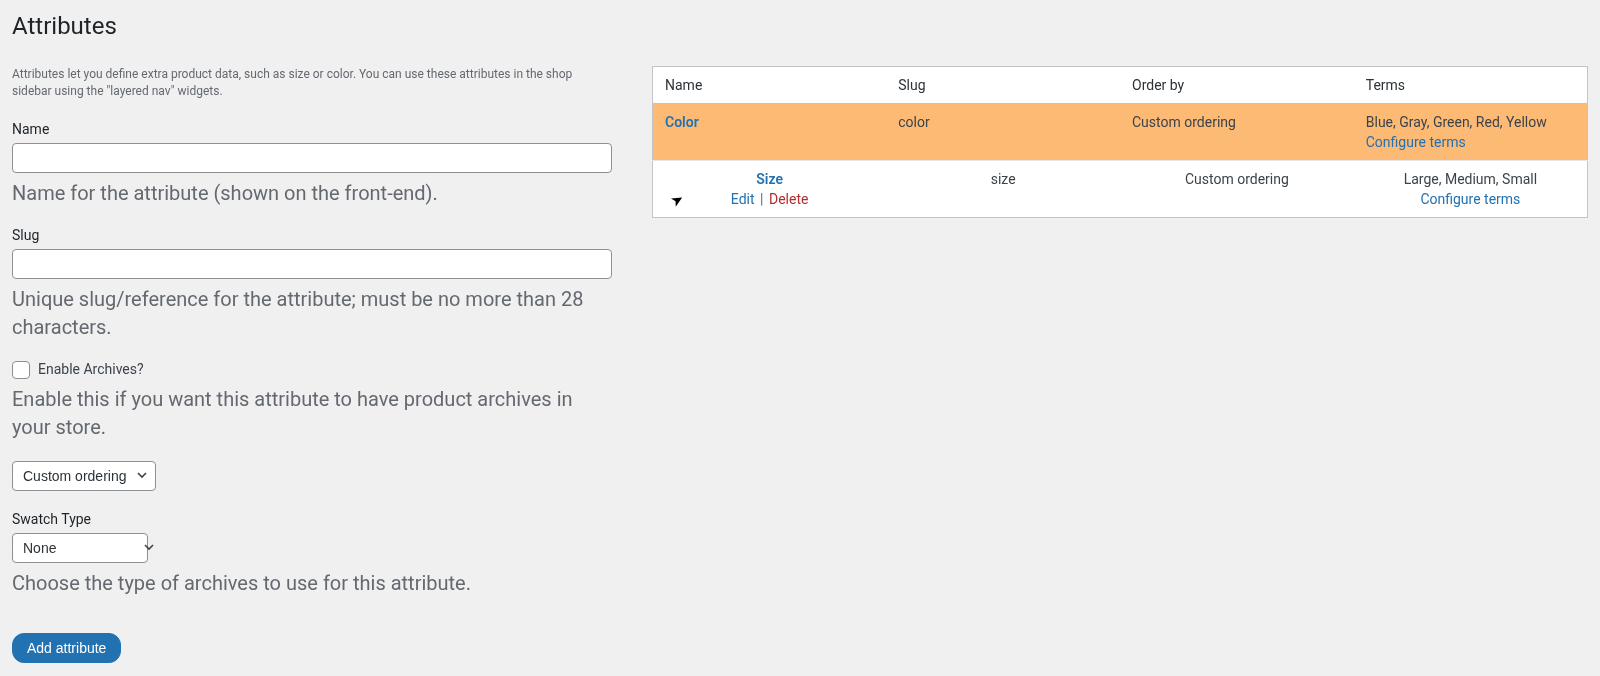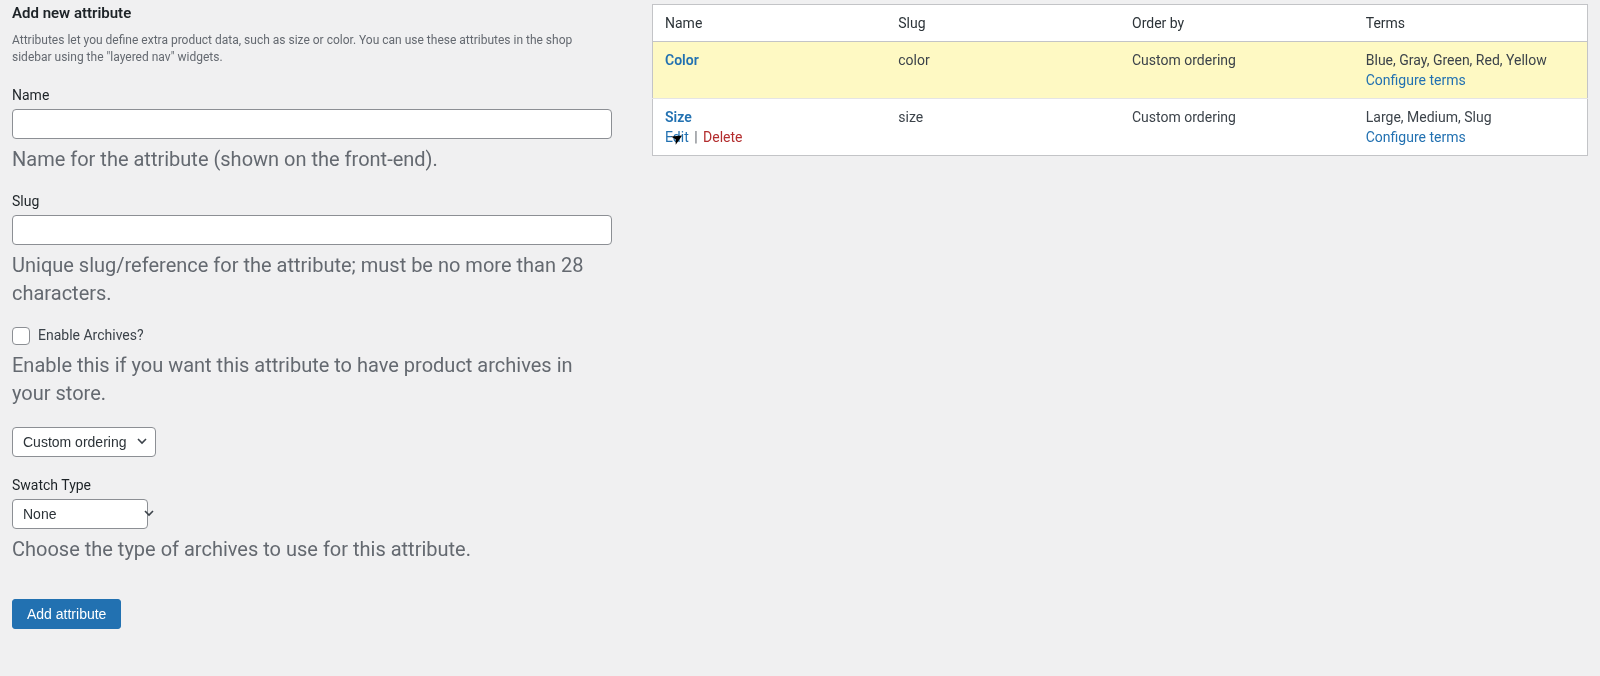--- a/index.html
+++ b/index.html
@@ -99,21 +99,21 @@
     transform: translateY(-50%);
     pointer-events: none;
     color: #3c434a;
   }
   .btn-primary {
     background: #2271b1;
     border: 1px solid #2271b1;
     color: #fff;
     font-size: 14px;
     padding: 6px 14px;
-    border-radius: 3px;
+    border-radius: 12px;
     cursor: pointer;
     margin-top: 16px;
   }
 
   
   table.attr-table {
     width: 100%;
     border-collapse: collapse;
     background: #fff;
     border: 1px solid #c3c4c7;
@@ -126,46 +126,46 @@
     padding: 10px 12px;
     border-bottom: 1px solid #c3c4c7;
     background: #fff;
   }
   table.attr-table td {
     padding: 10px 12px;
     border-bottom: 1px solid #e5e5e5;
     vertical-align: top;
     color: #3c434a;
   }
-  table.attr-table tbody tr.alt { background: #fef9c3; }
-  table.attr-table tbody tr:last-child td { border-bottom: none; }
+  table.attr-table tbody tr.alt { background: #fdba74; }
+  table.attr-table tbody tr:last-child td { border-bottom: none; text-align: center; }
   a.wp-link { color: #2271b1; text-decoration: none; }
   a.wp-link.bold { font-weight: 600; }
   .row-actions { margin-top: 4px; font-size: 14px; color: #646970; position: relative; }
   .row-actions a.delete { color: #b32d2e; text-decoration: none; }
   .row-actions .sep { color: #646970; padding: 0 2px; }
   .term-list { margin-bottom: 4px; }
   .cursor {
     position: absolute;
     left: 6px;
     top: 0px;
     font-size: 15px;
     color: #000;
     pointer-events: none;
   }
 </style>
 </head>
 <body>
 
 <div class="wrap">
+  <h1 class="page-title">Attributes</h1>
 
   <div class="cols">
 
     <div class="col-left">
-      <h2 class="form-title">Add new attribute</h2>
       <p class="form-intro">Attributes let you define extra product data, such as size or color. You can use these attributes in the shop sidebar using the "layered nav" widgets.</p>
 
       <div class="field">
         <label class="lbl">Name</label>
         <input type="text" value="" style="">
         <div class="hint">Name for the attribute (shown on the front-end).</div>
       </div>
 
       <div class="field">
         <label class="lbl">Slug</label>
@@ -226,20 +226,20 @@
             <tr class="alt">
               <td><a href="#" class="wp-link bold">Color</a></td>
               <td>color</td>
               <td>Custom ordering</td>
               <td><div class="term-list">Blue, Gray, Green, Red, Yellow</div><a href="#" class="wp-link">Configure terms</a></td>
             </tr>
             <tr>
               <td><a href="#" class="wp-link bold">Size</a><div class="row-actions"><a href="#" class="wp-link">Edit</a><span class="sep"> | </span><a href="#" class="delete">Delete</a><span class="cursor" style="transform: rotate(-30deg);">➤</span></div></td>
               <td>size</td>
               <td>Custom ordering</td>
-              <td><div class="term-list">Large, Medium, Slug</div><a href="#" class="wp-link">Configure terms</a></td>
+              <td><div class="term-list">Large, Medium, Small</div><a href="#" class="wp-link">Configure terms</a></td>
             </tr>
           </tbody>
       </table>
     </div>
 
   </div>
 </div>
 
 </body></html>

